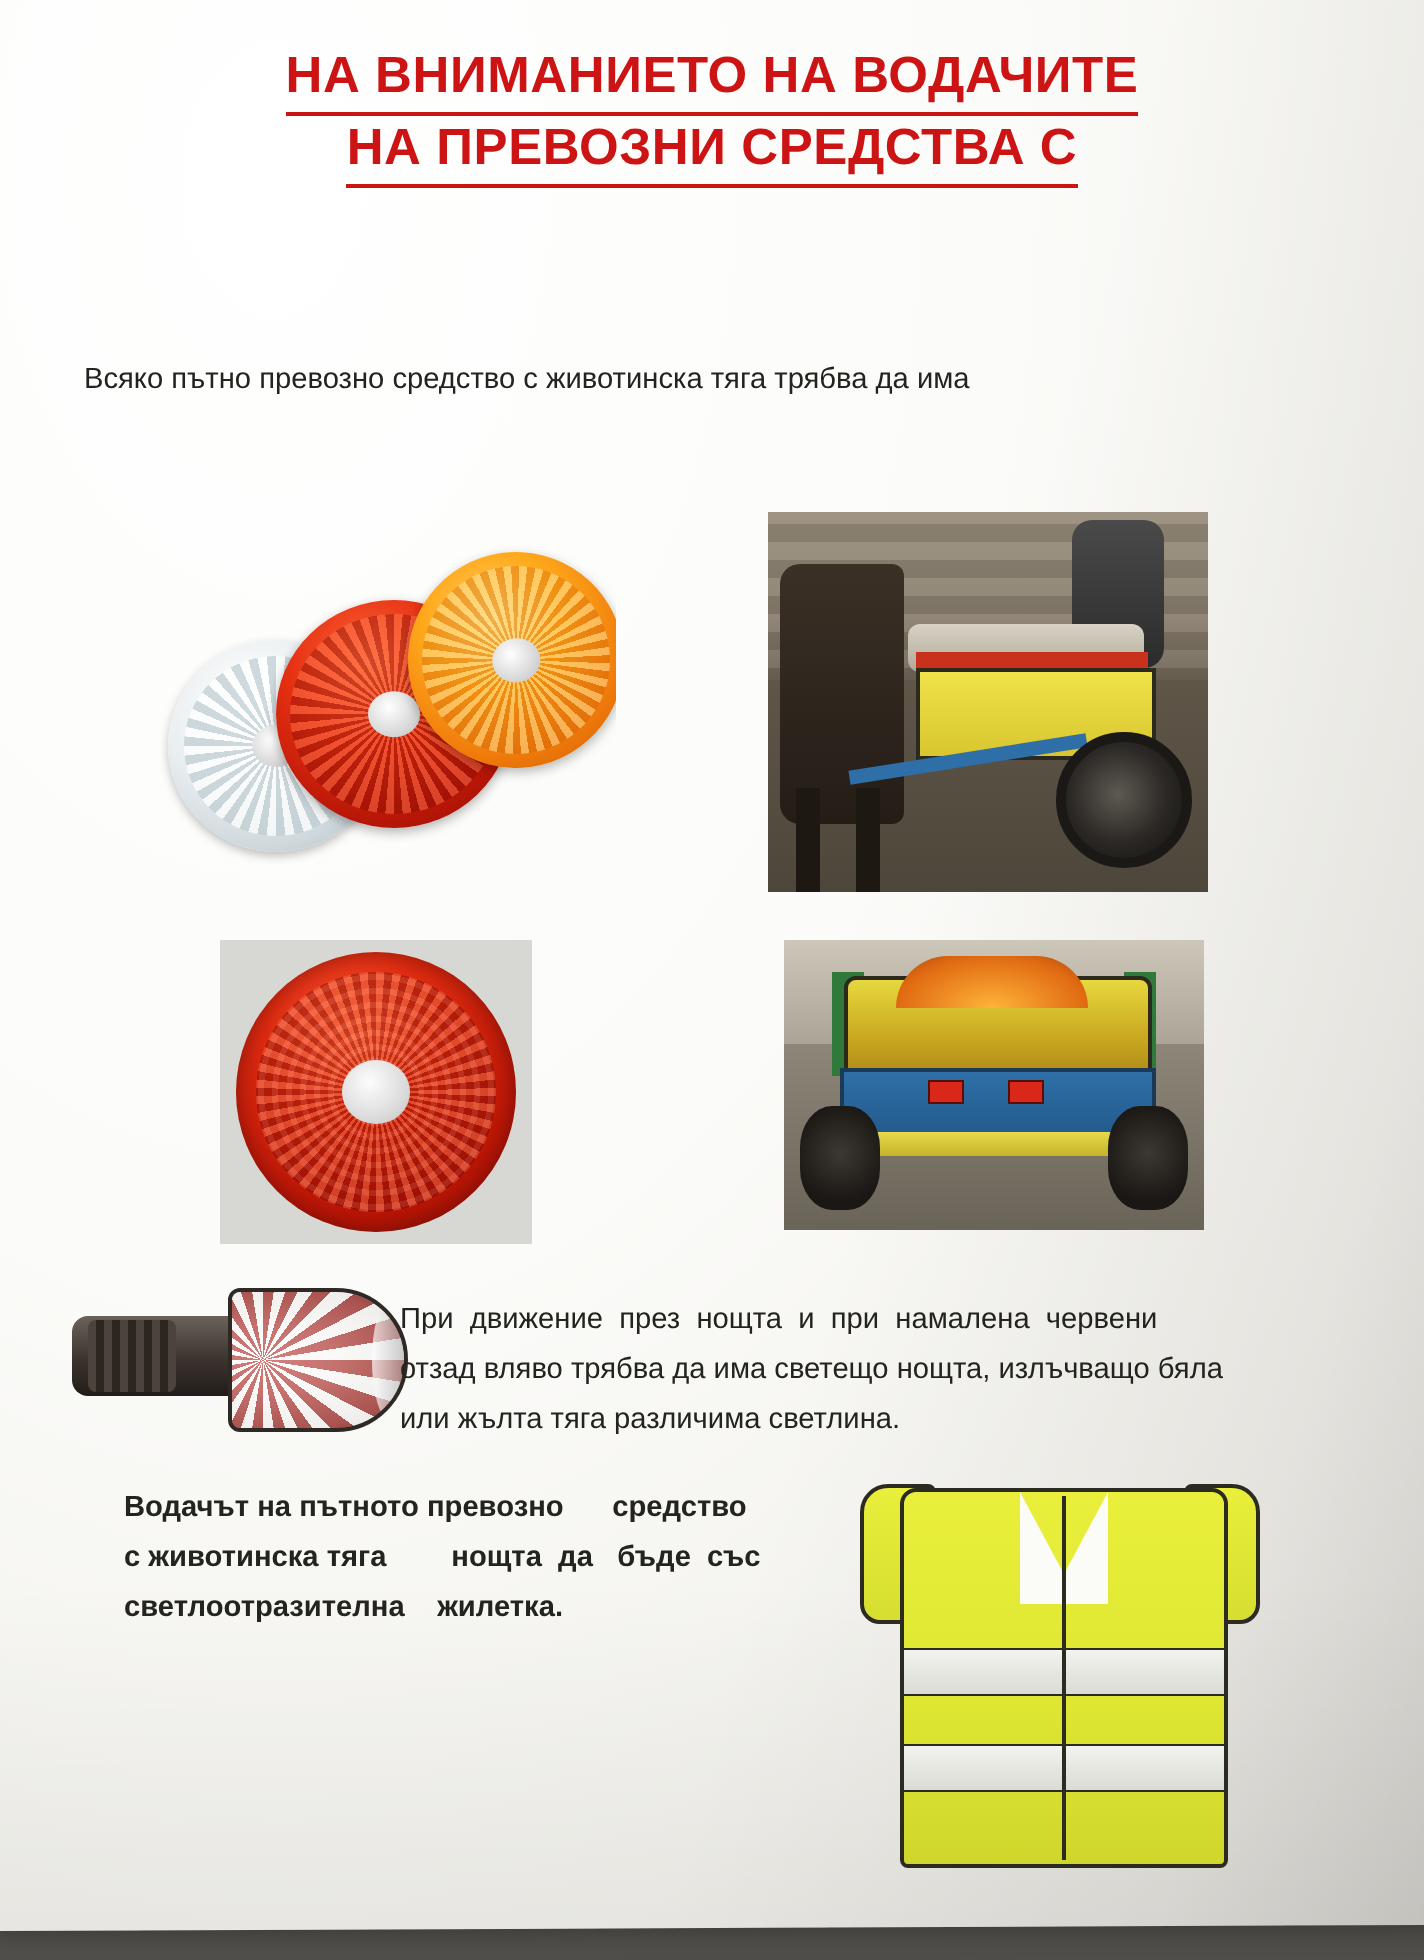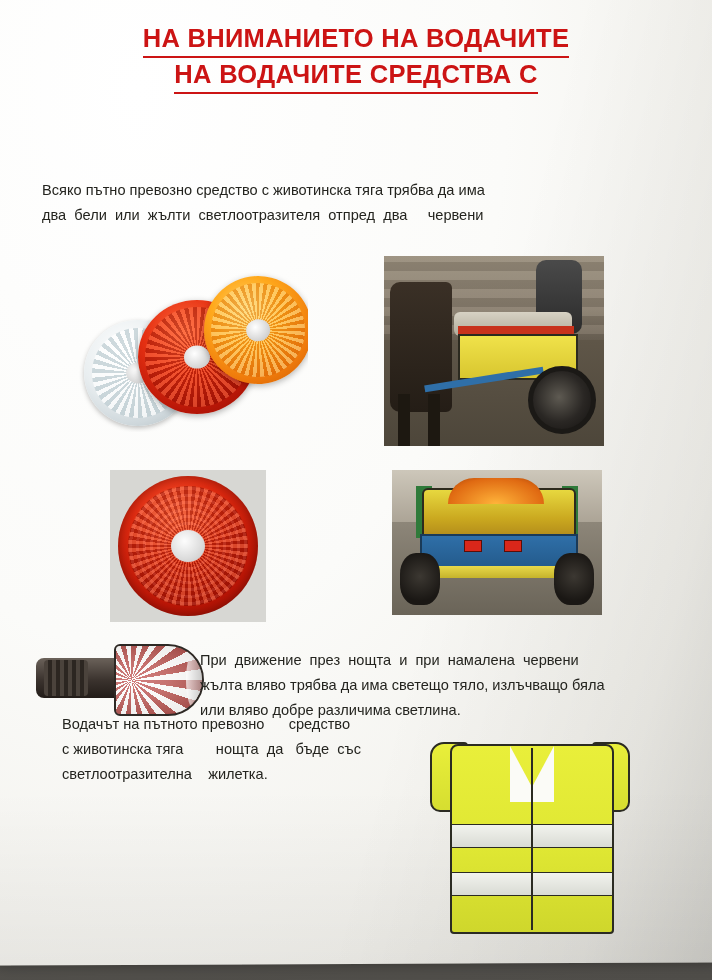--- a/index.html
+++ b/index.html
@@ -78,21 +78,21 @@
     font-size: 14.6px;
     line-height: 25px;
   }
   .para .l {
     display: block;
     white-space: pre;
   }
 
   #para-intro { left: 42px; top: 178px; width: 640px; }
   #para-night { left: 200px; top: 648px; width: 478px; }
-  #para-vest  { left: 62px;  top: 712px; width: 400px; }
+  #para-vest  { left: 62px;  top: 742px; width: 400px; font-weight: bold; }
 
   
   .photo {
     position: absolute;
     overflow: hidden;
     background: #cfcfcf;
   }
 
   
   #photo-reflectors {
@@ -335,26 +335,25 @@
 </head>
 <body>
 
 <div class="page">
   <div class="sheet"></div>
 
   <div class="content">
 
     <div class="title">
       <span class="line"><span>НА ВНИМАНИЕТО НА ВОДАЧИТЕ</span></span>
-      <span class="line"><span>НА ВОДАЧИТЕ СРЕДСТВА С</span></span>
+      <span class="line"><span>НА ПРЕВОЗНИ СРЕДСТВА С</span></span>
     </div>
 
     <div class="para" id="para-intro">
       <span class="l">Всяко пътно превозно средство с животинска тяга трябва да има</span>
-      <span class="l">два  бели  или  жълти  светлоотразителя  отпред  два     червени</span>
     </div>
 
     <div class="photo" id="photo-reflectors">
       <div class="refl" id="refl-white">
           <div class="hub"></div>
         </div>
       <div class="refl" id="refl-red-left">
           <div class="hub"></div>
         </div>
       <div class="refl" id="refl-amber">
@@ -407,22 +406,22 @@
         <div class="fl-body"></div>
         <div class="fl-grip"></div>
         <div class="fl-head">
             <div class="fl-lens"></div>
           </div>
       </div>
     </div>
 
     <div class="para" id="para-night">
       <span class="l">При  движение  през  нощта  и  при  намалена  червени</span>
-      <span class="l">жълта вляво трябва да има светещо тяло, излъчващо бяла</span>
-      <span class="l">или вляво добре различима светлина.</span>
+      <span class="l">отзад вляво трябва да има светещо нощта, излъчващо бяла</span>
+      <span class="l">или жълта тяга различима светлина.</span>
     </div>
 
     <div class="para" id="para-vest">
       <span class="l">Водачът на пътното превозно      средство</span>
       <span class="l">с животинска тяга        нощта  да   бъде  със</span>
       <span class="l">светлоотразителна    жилетка.</span>
     </div>
 
     <div class="photo" id="photo-vest">
       <div class="ph-inner">

